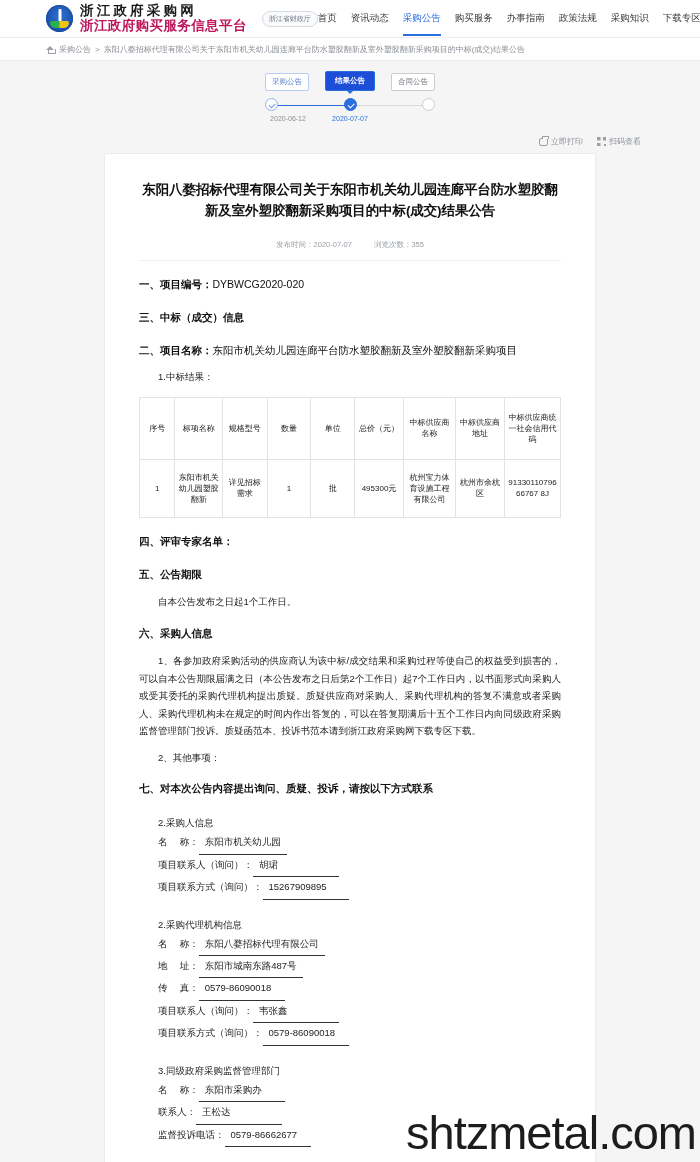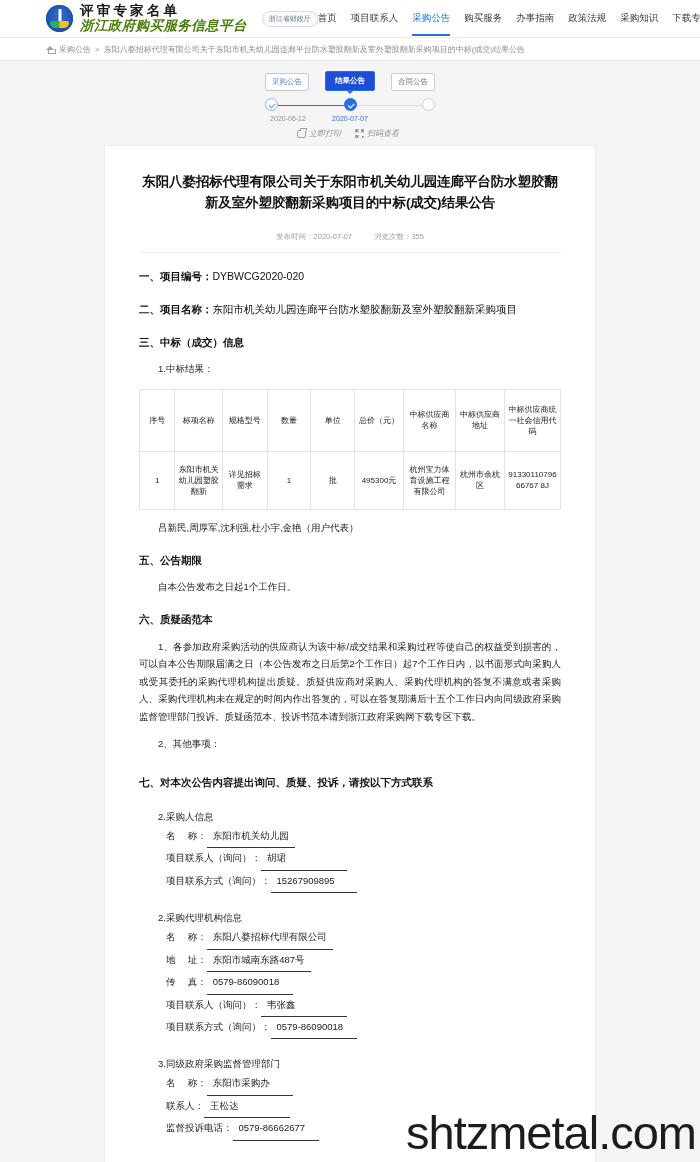--- a/index.html
+++ b/index.html
@@ -38,22 +38,22 @@
     width: 19px; height: 7px;
     background: linear-gradient(90deg,#2bb24c 0%, #2bb24c 48%, #f0c419 52%, #f0c419 100%);
     border-radius: 2px 2px 6px 6px;
   }
   .brand-words { line-height: 1.05; }
   .brand-line1 {
     font-size: 13.5px; font-weight: bold; color: #1a1a1a;
     letter-spacing: 3.2px; white-space: nowrap;
   }
   .brand-line2 {
-    font-size: 13.5px; font-weight: bold; color: #4d7c0f;
-    letter-spacing: 0.4px; white-space: nowrap; font-style: italic;
+    font-size: 13.5px; font-weight: bold; color: #be185d;
+    letter-spacing: 0.4px; white-space: nowrap;
   }
   .brand-badge {
     margin-left: 8px;
     font-size: 7px; color: #6b7480;
     border: 1px solid #d6dae0; border-radius: 9px;
     padding: 2px 6px; background: #fafbfc; white-space: nowrap;
   }
   .main-nav { margin-left: auto; display: flex; align-items: center; gap: 14px; }
   .nav-item {
     font-size: 9.5px; color: #3b3b3b; white-space: nowrap;
@@ -129,22 +129,22 @@
     border-left: 1.4px solid #fff; border-bottom: 1.4px solid #fff;
     transform: rotate(-45deg);
   }
   .step-dates { display: flex; justify-content: space-between; margin-top: 4px; }
   .step-date { font-size: 7px; color: #8a8f96; width: 46px; text-align: center; }
   .step-date.active { color: #2a6fe0; }
   .step-date.blank { color: transparent; }
 
   
   .actions {
-    width: 590px; margin: 0 auto 6px; display: flex; justify-content: center;
-    gap: 14px; padding-right: 4px; font-style: italic;
+    width: 590px; margin: 8px auto 6px; display: flex; justify-content: flex-end;
+    gap: 14px; padding-right: 4px;
   }
   .action-btn {
     display: flex; align-items: center; gap: 3px; font-size: 8px; color: #8a8f96;
     cursor: pointer;
   }
   .ico-print {
     width: 9px; height: 8px; border: 1px solid #9aa0a6; border-radius: 2px;
     position: relative;
   }
   .ico-print:after {
@@ -204,21 +204,20 @@
   col.c-sup  { width: 12.4%; }
   col.c-addr { width: 11.6%; }
   col.c-code { width: 13.3%; }
 
   
   .contact-group { margin-top: 16px; padding-left: 19px; }
   .contact-title { font-size: 9.5px; color: #222; line-height: 1.9; }
   .contact-row {
     display: flex; align-items: baseline; font-size: 9.5px; color: #222;
     line-height: 2.15;
-    margin-left: 8px;
   }
   .contact-label { white-space: pre; }
   .contact-value {
     border-bottom: 1px solid #333; padding: 0 6px 1px; min-width: 86px;
     display: inline-block;
   }
 
   
   .watermark {
     position: absolute; right: 4px; bottom: 6px;
@@ -227,28 +226,28 @@
     pointer-events: none;
   }
 </style>
 </head>
 <body>
 
 <div class="site-header">
   <div class="brand">
     <div class="brand-logo"></div>
     <div class="brand-words">
-      <div class="brand-line1">评审专家名单</div>
+      <div class="brand-line1">浙江政府采购网</div>
       <div class="brand-line2">浙江政府购买服务信息平台</div>
     </div>
     <div class="brand-badge">浙江省财政厅</div>
   </div>
   <div class="main-nav" id="main-nav">
       <div class="nav-item">首页</div>
-      <div class="nav-item">项目联系人</div>
+      <div class="nav-item">资讯动态</div>
       <div class="nav-item active">采购公告</div>
       <div class="nav-item">购买服务</div>
       <div class="nav-item">办事指南</div>
       <div class="nav-item">政策法规</div>
       <div class="nav-item">采购知识</div>
       <div class="nav-item">下载专区</div>
     </div>
 </div>
 
 <div class="breadcrumb-bar">
@@ -297,25 +296,25 @@
 
   <div class="doc-meta">
     <span>发布时间：2020-07-07</span>
     <span>浏览次数：355</span>
   </div>
 
   <div class="sec-head">
     <span>一、项目编号：</span><span class="val">DYBWCG2020-020</span>
   </div>
 
+  <div class="sec-head">三、中标（成交）信息</div>
+
   <div class="sec-head">
     <span>二、项目名称：</span><span class="val">东阳市机关幼儿园连廊平台防水塑胶翻新及室外塑胶翻新采购项目</span>
   </div>
-
-  <div class="sec-head">三、中标（成交）信息</div>
   <div class="para pad">1.中标结果：</div>
 
   <table class="result">
     <colgroup>
       <col class="c-no">
         <col class="c-name">
         <col class="c-spec">
         <col class="c-qty">
         <col class="c-unit">
       <col class="c-price">
@@ -344,30 +343,30 @@
           <td>1</td>
           <td>批</td>
           <td>495300元</td>
           <td>杭州宝力体育设施工程有限公司</td>
           <td>杭州市余杭区</td>
           <td>9133011079666767 8J</td>
         </tr>
       </tbody>
   </table>
 
-  <div class="para pad">吕新民,周厚军,沈利强,杜小宇,金艳（用户代表）</div>
+  <div class="sec-head">四、评审专家名单：</div>
 
   <div class="sec-head">五、公告期限</div>
   <div class="para pad">自本公告发布之日起1个工作日。</div>
 
-  <div class="sec-head">六、质疑函范本</div>
+  <div class="sec-head">六、采购人信息</div>
   <div class="para indent">1、各参加政府采购活动的供应商认为该中标/成交结果和采购过程等使自己的权益受到损害的，可以自本公告期限届满之日（本公告发布之日后第2个工作日）起7个工作日内，以书面形式向采购人或受其委托的采购代理机构提出质疑。质疑供应商对采购人、采购代理机构的答复不满意或者采购人、采购代理机构未在规定的时间内作出答复的，可以在答复期满后十五个工作日内向同级政府采购监督管理部门投诉。质疑函范本、投诉书范本请到浙江政府采购网下载专区下载。</div>
   <div class="para indent">2、其他事项：</div>
 
-  <div class="sec-head" style="margin-top:22px">七、对本次公告内容提出询问、质疑、投诉，请按以下方式联系</div>
+  <div class="sec-head" style="margin-top:14px">七、对本次公告内容提出询问、质疑、投诉，请按以下方式联系</div>
 
   <div id="contact-blocks">
       <div class="contact-group">
         <div class="contact-title">2.采购人信息</div>
         <div class="contact-row">
           <span class="contact-label">名　 称：</span>
           <span class="contact-value">东阳市机关幼儿园</span>
         </div>
         <div class="contact-row">
           <span class="contact-label">项目联系人（询问）：</span>

